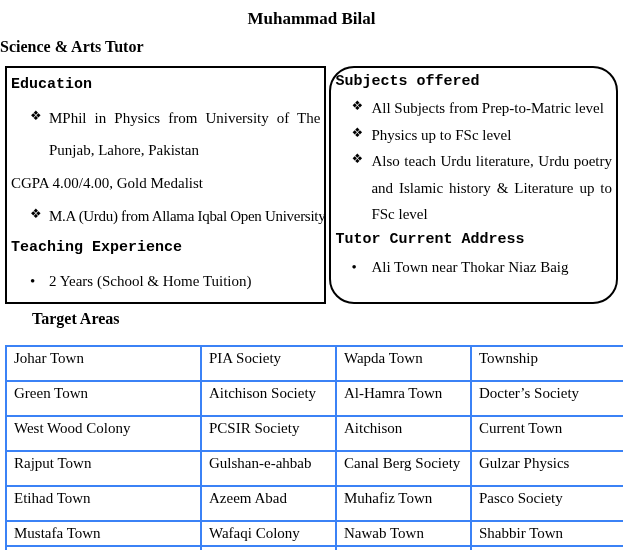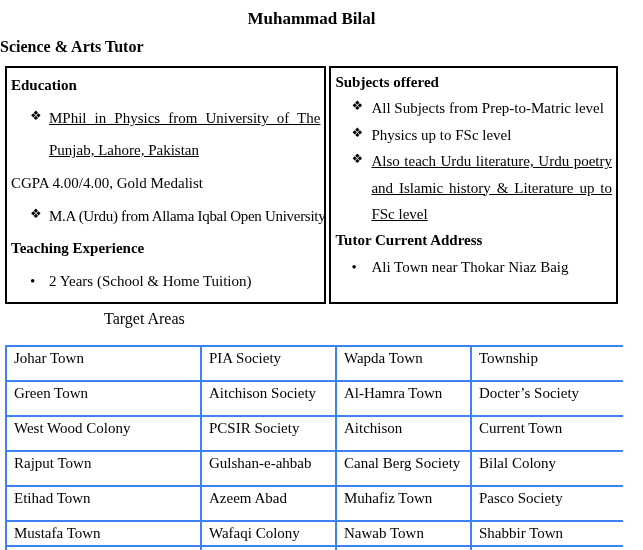--- a/index.html
+++ b/index.html
@@ -30,41 +30,41 @@
   }
   .box {
     border: 2px solid #000;
     box-sizing: border-box;
     height: 238px;
     overflow: hidden;
     padding: 1px 4px 0 4px;
     font-size: 15px;
   }
   .box-left  { width: 332px; line-height: 2.18; }
-  .box-right { width: 298px; line-height: 1.76; }
-
-  .box-heading { font-weight: bold; }
+  .box-right { width: 298px; line-height: 1.76; border-radius: 25px; }
+
+  .box-heading { font-weight: bold; font-family: Liberation Mono, monospace; }
 
   .li { display: flex; }
   .bullet { flex: none; text-align: left; }
   .box-left  .bullet { margin-left: 19px; width: 19px; }
   .box-right .bullet { margin-left: 16px; width: 20px; }
   .diamond { font-size: 13px; }
   .li-text { flex: 1; }
-  .justify .li-text { text-align: justify; text-decoration: underline; }
+  .justify .li-text { text-align: justify; }
   .tight .li-text { white-space: nowrap; letter-spacing: -0.3px; }
 
   .subline { }
 
   .contact-row { display: flex; }
   .contact-number { margin-left: 28px; }
 
   .target-heading {
-    font-weight: normal; font-size: 16px; line-height: 1;
-    margin: 7px 0 0 104px;
+    font-weight: bold; font-size: 16px; line-height: 1;
+    margin: 7px 0 0 32px;
   }
 
   table.areas-table {
     border-collapse: collapse;
     table-layout: fixed;
     width: 633px;
     margin: 18px 0 0 5px;
     font-size: 15px;
   }
   .areas-table td {
@@ -168,21 +168,21 @@
       <tr>
         <td>West Wood Colony</td>
         <td>PCSIR Society</td>
         <td>Aitchison</td>
         <td>Current Town</td>
       </tr>
       <tr>
         <td>Rajput Town</td>
         <td>Gulshan-e-ahbab</td>
         <td>Canal Berg Society</td>
-        <td>Bilal Colony</td>
+        <td>Gulzar Physics</td>
       </tr>
       <tr>
         <td>Etihad Town</td>
         <td>Azeem Abad</td>
         <td>Muhafiz Town</td>
         <td>Pasco Society</td>
       </tr>
       <tr class="short">
         <td>Mustafa Town</td>
         <td>Wafaqi Colony</td>

